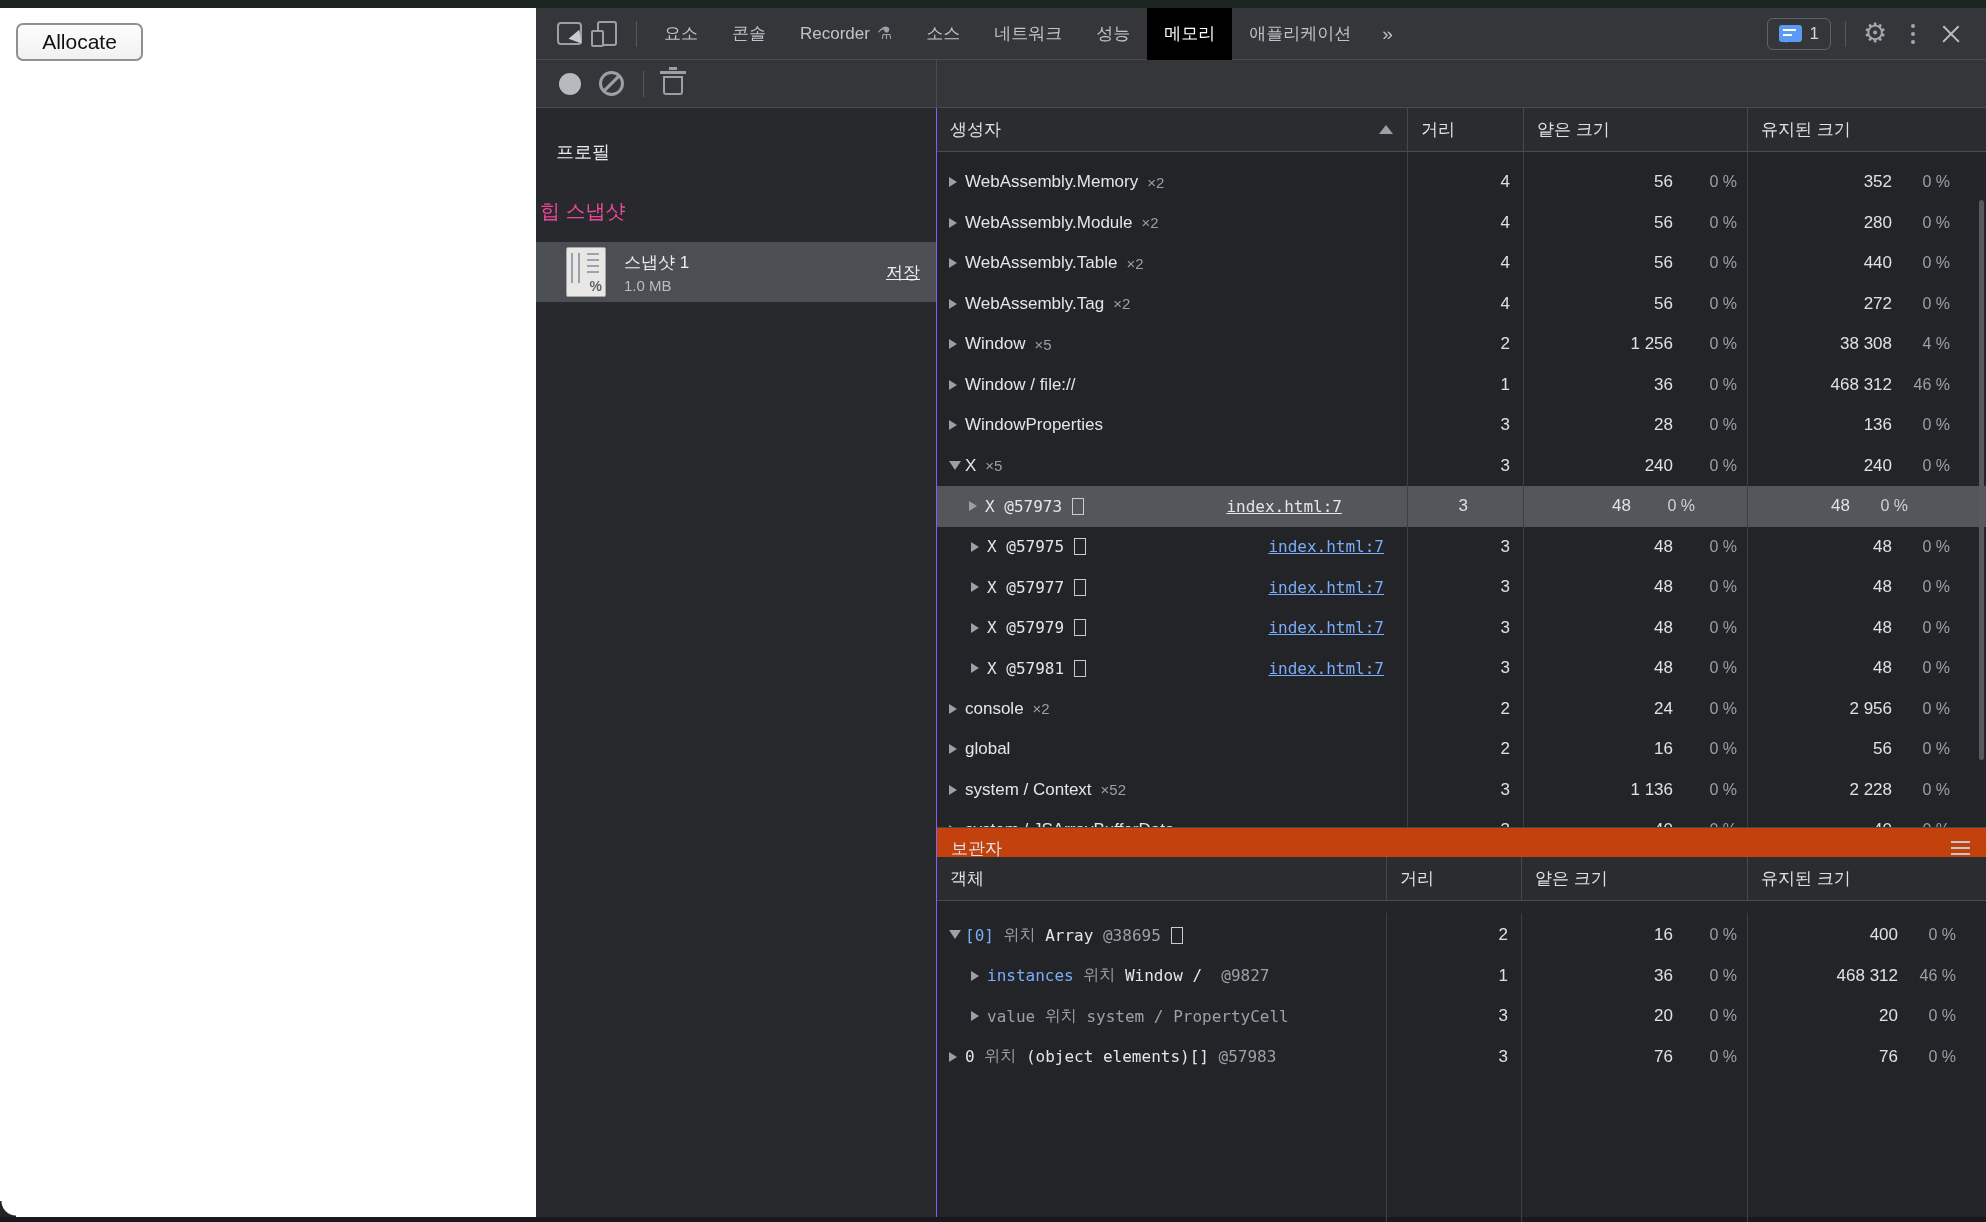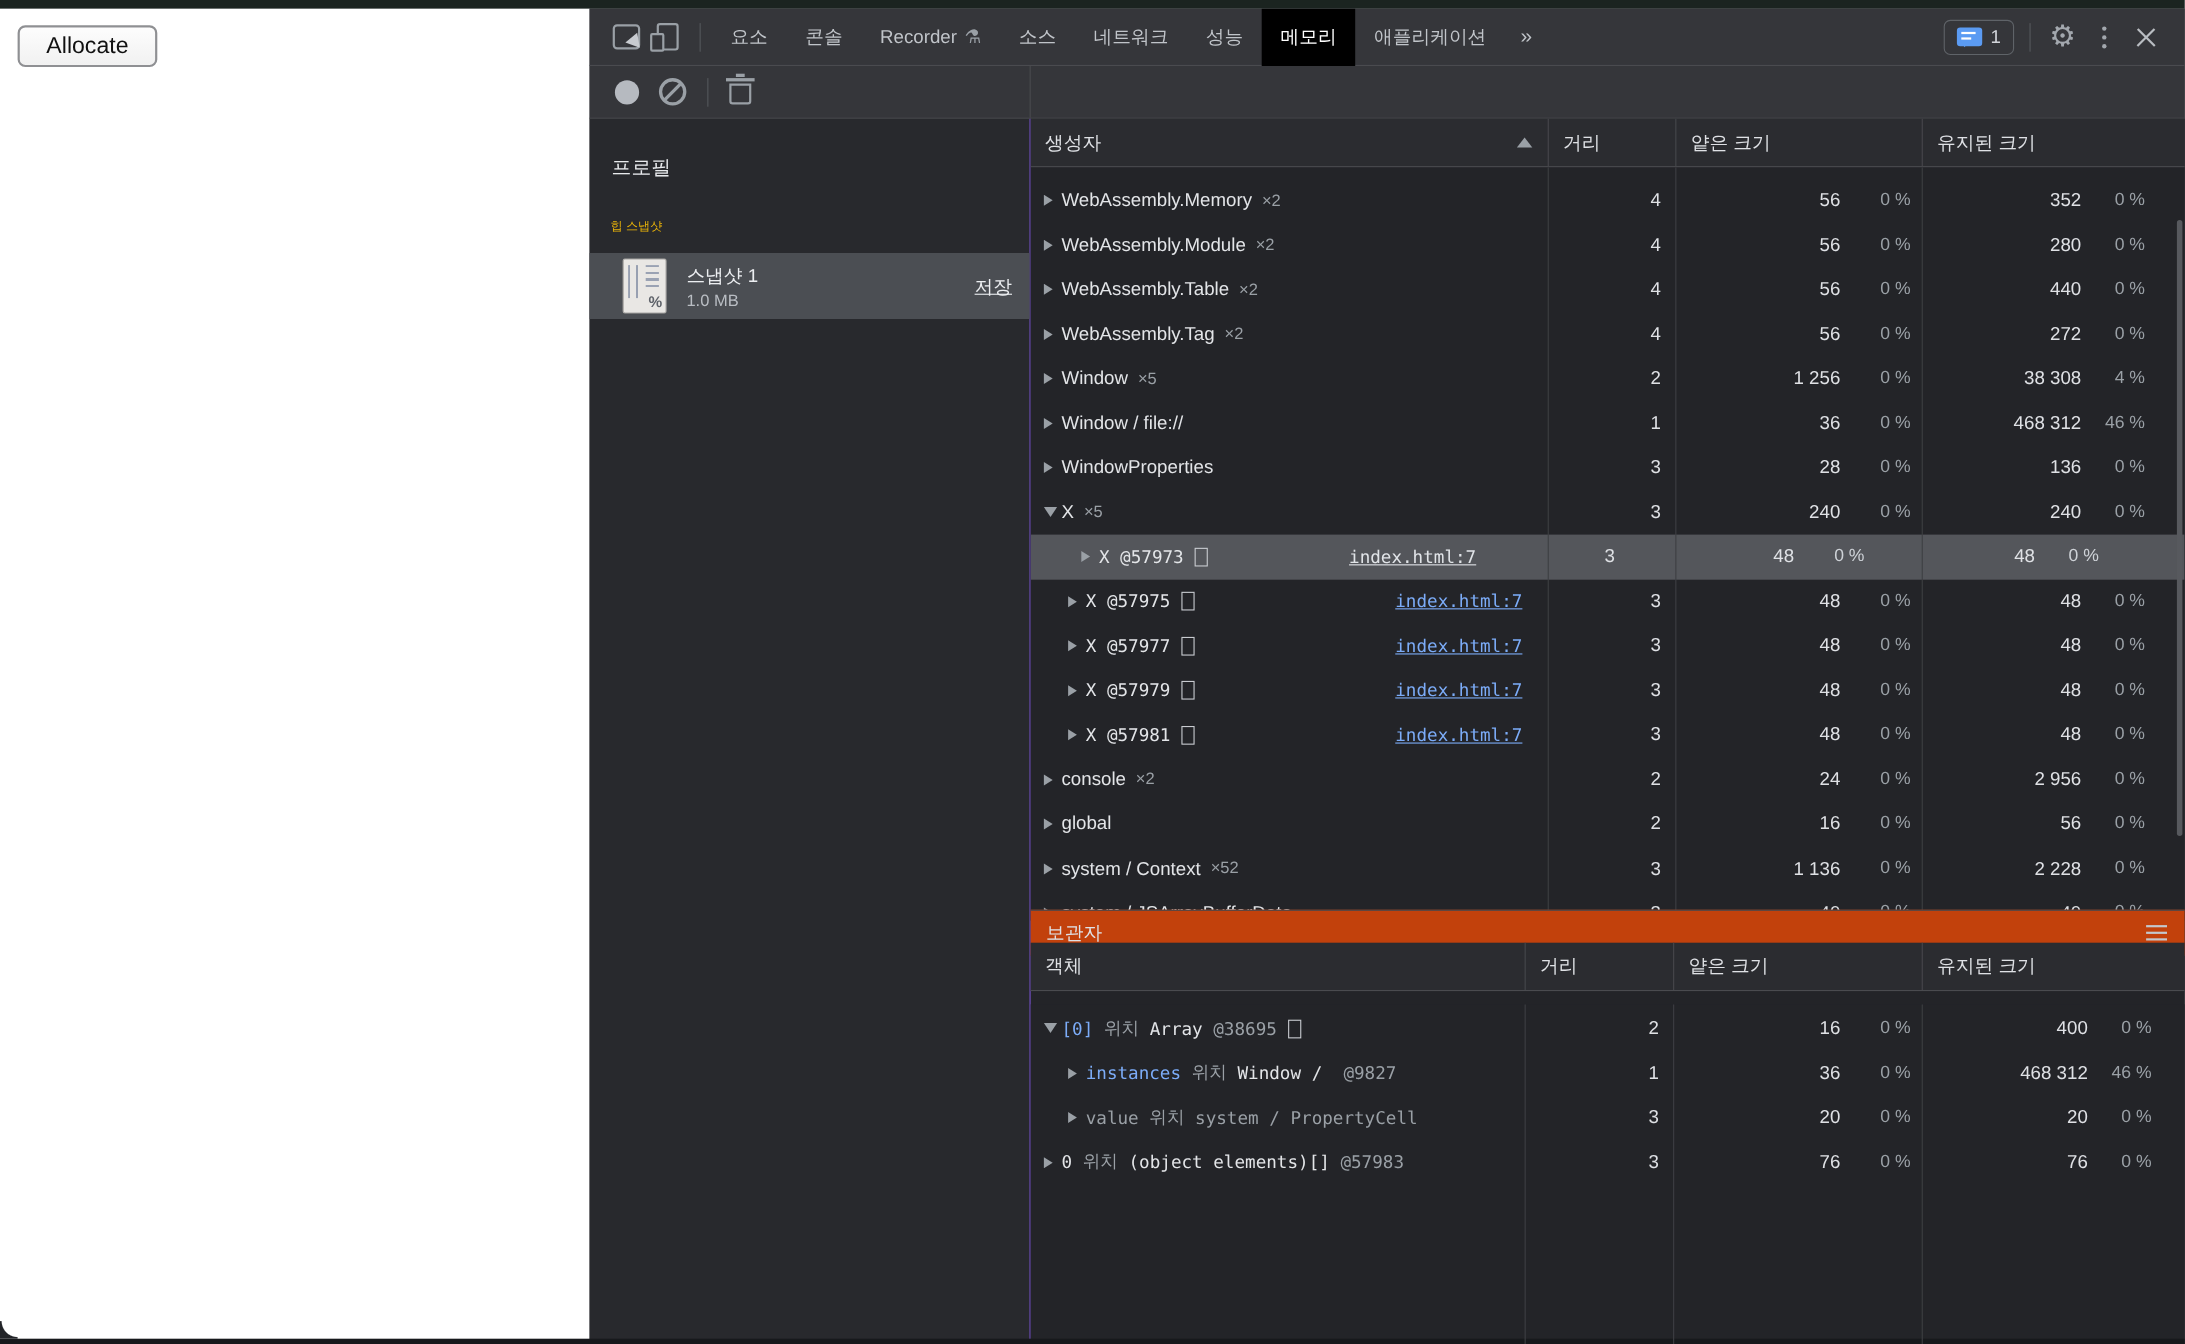--- a/index.html
+++ b/index.html
@@ -73,21 +73,21 @@
   .tb-right{flex:1;display:flex;align-items:center;padding-left:26px;position:relative;}
   .summary-dd{display:flex;align-items:center;font-size:17px;color:#dfe1e5;}
   .caret-down{width:0;height:0;border:5px solid transparent;border-top:7px solid #b9bdc2;margin-left:8px;margin-top:6px;}
   .class-filter{width:236px;height:36px;margin-left:20px;background:#2a2b2f;border:1px solid #6b6e73;
     border-radius:2px;color:#dfe1e5;font-size:17px;padding:0 11px;outline:none;font-family:"Liberation Sans",sans-serif;}
   .class-filter::placeholder{color:#9aa0a6;}
   .objects-dd{display:flex;align-items:center;font-size:17px;color:#dfe1e5;margin-left:18px;flex:1;}
   .objects-caret{position:absolute;right:22px;width:0;height:0;border:6px solid transparent;border-top:8px solid #b9bdc2;margin-top:6px;}
   
   .profil-header{margin:32px 0 0 20px;font-size:18px;color:#e8eaed;}
-  .heap-label{margin:34px 0 0 19px;font-size:11px;color:#eab308;}
+  .heap-label{margin:34px 0 0 4px;font-size:20px;color:#ec4899;}
   .snapshot-item{margin-top:17px;height:60px;background:#4b4e53;display:flex;align-items:center;padding-left:30px;box-sizing:border-box;}
   .snap-icon{position:relative;width:38px;height:48px;background:#e9e7e4;border:1px solid #a8a6a3;border-radius:2px;flex-shrink:0;}
   .snap-icon::before{content:'';position:absolute;left:4px;top:5px;width:28px;height:30px;
     background:
       repeating-linear-gradient(to right,#98a0b1 0 2px,transparent 2px 7px) 0 0/14px 30px no-repeat,
       repeating-linear-gradient(to bottom,#9aa2b3 0 2px,transparent 2px 6px) 16px 0/12px 22px no-repeat;}
   .snap-icon::after{content:'%';position:absolute;right:3px;bottom:2px;font-size:14px;font-weight:bold;color:#5f636a;}
   .snap-text{margin-left:18px;display:flex;flex-direction:column;gap:3px;}
   .snap-title{font-size:17px;color:#eceef1;}
   .snap-size{font-size:15px;color:#b9bdc3;}
@@ -398,21 +398,21 @@
           <div class="cell c-num" style="width: 224px; padding-right: 11px;">
             <span class="val">240</span>
             <span class="pct" style="width: 64px;">0 %</span>
           </div>
           <div class="cell c-num" style="width: 238px; padding-right: 36px;">
             <span class="val">240</span>
             <span class="pct" style="width: 58px;">0 %</span>
           </div>
         </div>
         <div class="grid-row row--selected">
-          <div class="cell c-name" style="width: 429px; padding-left: 42px; align-items: center;">
+          <div class="cell c-name" style="width: 429px; padding-left: 28px; align-items: center;">
             <span class="tri tri-right">
               <i></i>
             </span>
             <span class="mono-name">X @57973</span>
             <span class="tofu"></span>
             <a class="src-link">index.html:7</a>
           </div>
           <div class="cell c-dist" style="width: 116px;">
             <span>3</span>
           </div>

